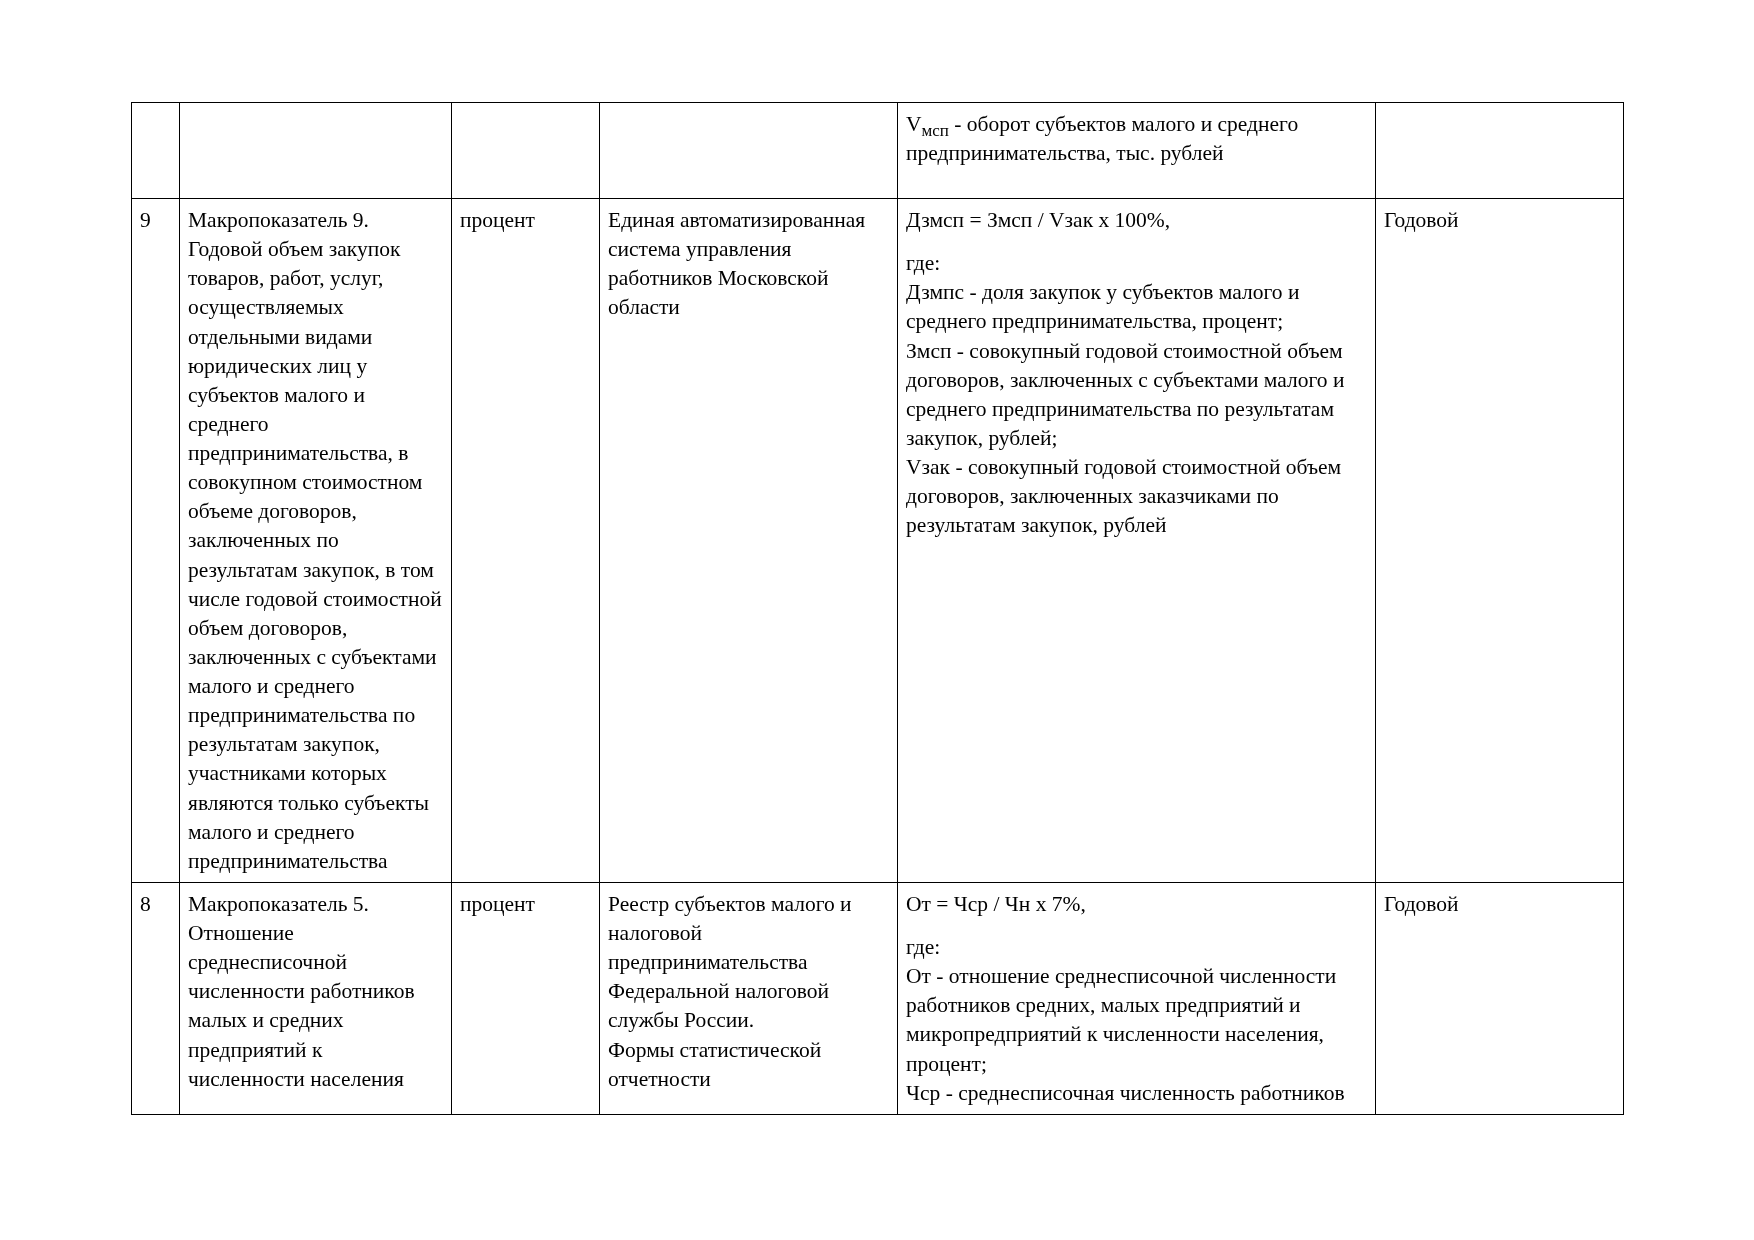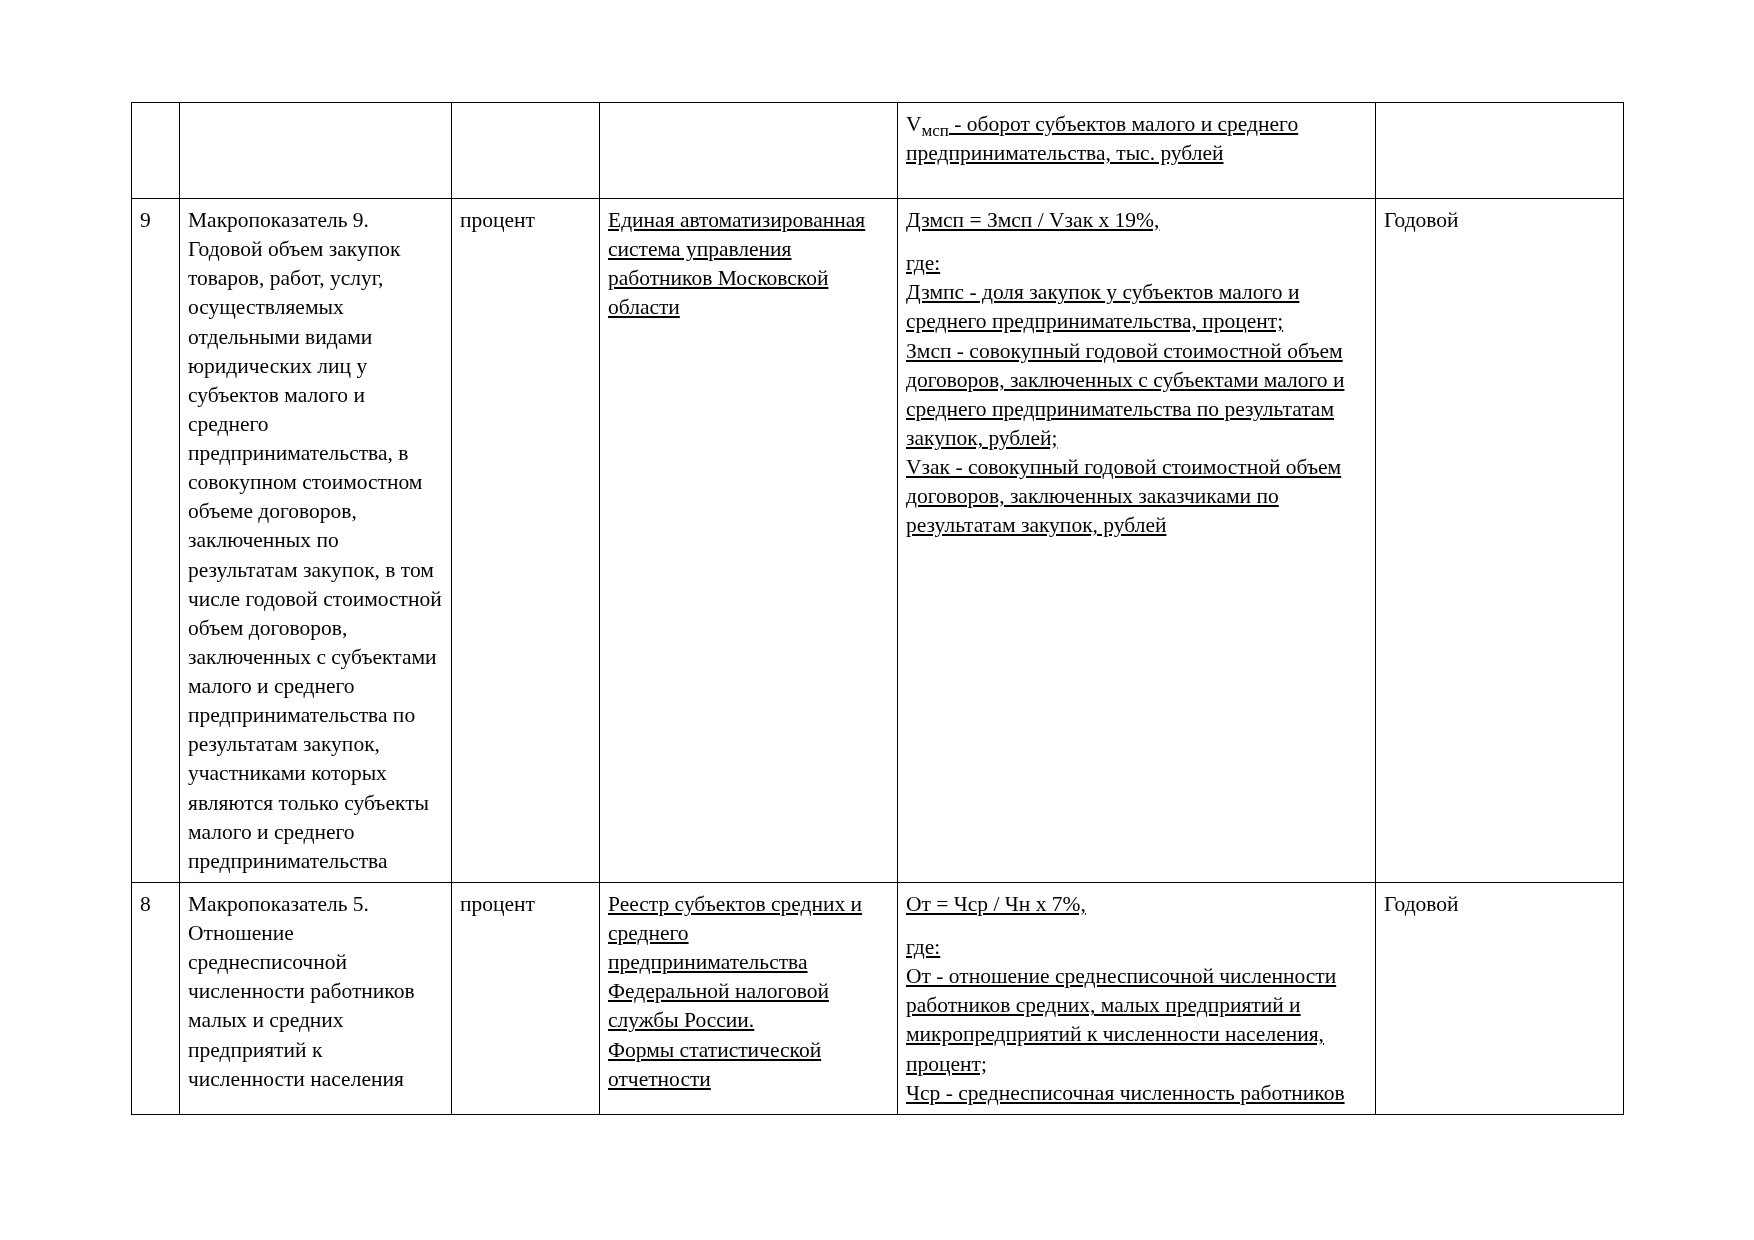--- a/index.html
+++ b/index.html
@@ -44,21 +44,20 @@
   col.c-num    { width: 48px; }
   col.c-name   { width: 272px; }
   col.c-unit   { width: 148px; }
   col.c-source { width: 298px; }
   col.c-formula{ width: 478px; }
   col.c-period { width: 248px; }
 
   .cell-text {
     display: block;
     white-space: pre-line;
-    text-decoration: underline;
   }
   .formula-var {
     font-size: 21.5px;
   }
   .sub {
     font-size: 17px;
     vertical-align: sub;
     line-height: 1;
   }
   .row-top td { height: 82px; }
@@ -90,36 +89,36 @@
       </tr>
 
       <tr>
         <td>9</td>
         <td>Макропоказатель 9. Годовой объем закупок товаров, работ, услуг, осуществляемых отдельными видами юридических лиц у субъектов малого и среднего предпринимательства, в совокупном стоимостном объеме договоров, заключенных по результатам закупок, в том числе годовой стоимостной объем договоров, заключенных с субъектами малого и среднего предпринимательства по результатам закупок, участниками которых являются только субъекты малого и среднего предпринимательства</td>
         <td>процент</td>
         <td>
             <span class="cell-text">Единая автоматизированная система управления работников Московской области</span>
           </td>
         <td>
-          <span class="cell-text">Дзмсп = Змсп / Vзак x 19%,</span>
+          <span class="cell-text">Дзмсп = Змсп / Vзак x 100%,</span>
           <div class="pad-top-gap"></div>
           <span class="cell-text">где:</span>
           <span class="cell-text">Дзмпс - доля закупок у субъектов малого и среднего предпринимательства, процент;
 Змсп - совокупный годовой стоимостной объем договоров, заключенных с субъектами малого и среднего предпринимательства по результатам закупок, рублей;
 Vзак - совокупный годовой стоимостной объем договоров, заключенных заказчиками по результатам закупок, рублей</span>
         </td>
         <td>Годовой</td>
       </tr>
 
       <tr>
         <td>8</td>
         <td>Макропоказатель 5. Отношение среднесписочной численности работников малых и средних предприятий к численности населения</td>
         <td>процент</td>
         <td>
-            <span class="cell-text">Реестр субъектов средних и среднего предпринимательства Федеральной налоговой службы России.
+            <span class="cell-text">Реестр субъектов малого и налоговой предпринимательства Федеральной налоговой службы России.
 Формы статистической отчетности</span>
           </td>
         <td>
           <span class="cell-text">От = Чср / Чн x 7%,</span>
           <div class="pad-top-gap"></div>
           <span class="cell-text">где:</span>
           <span class="cell-text">От - отношение среднесписочной численности работников средних, малых предприятий и микропредприятий к численности населения, процент;
 Чср - среднесписочная численность работников</span>
         </td>
         <td>Годовой</td>

